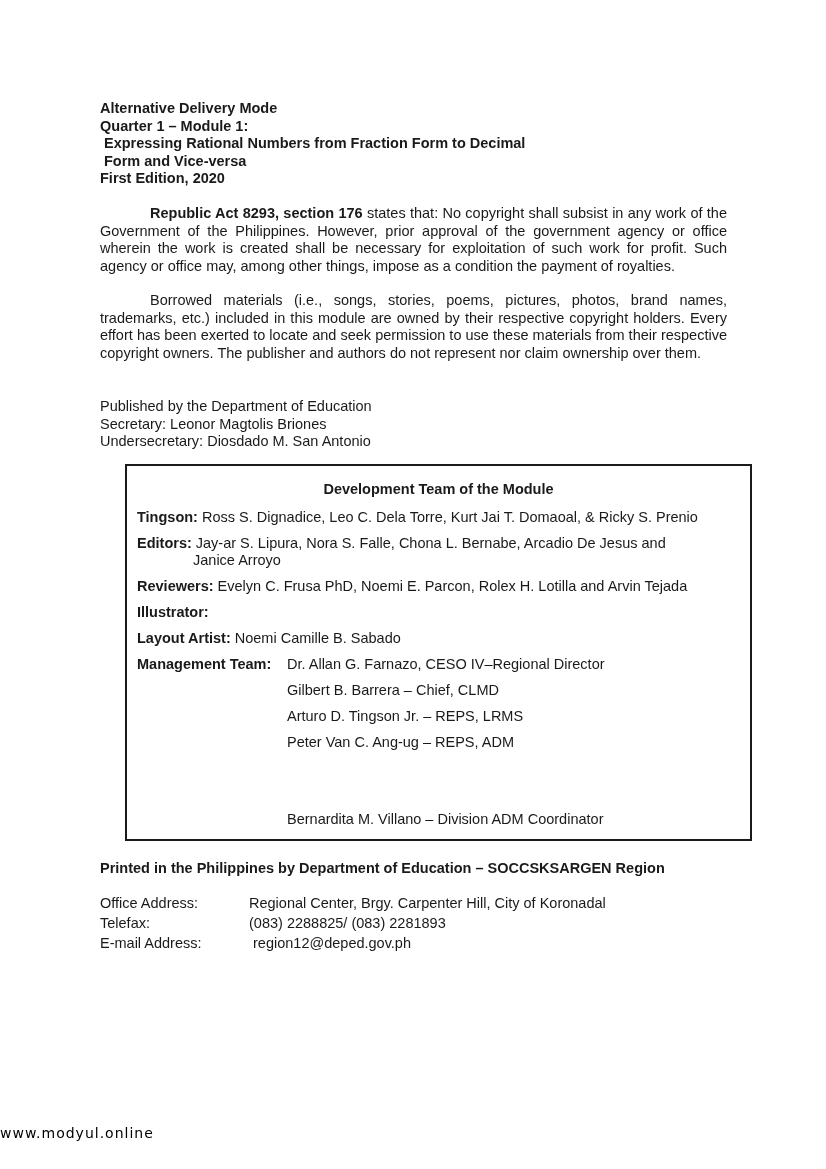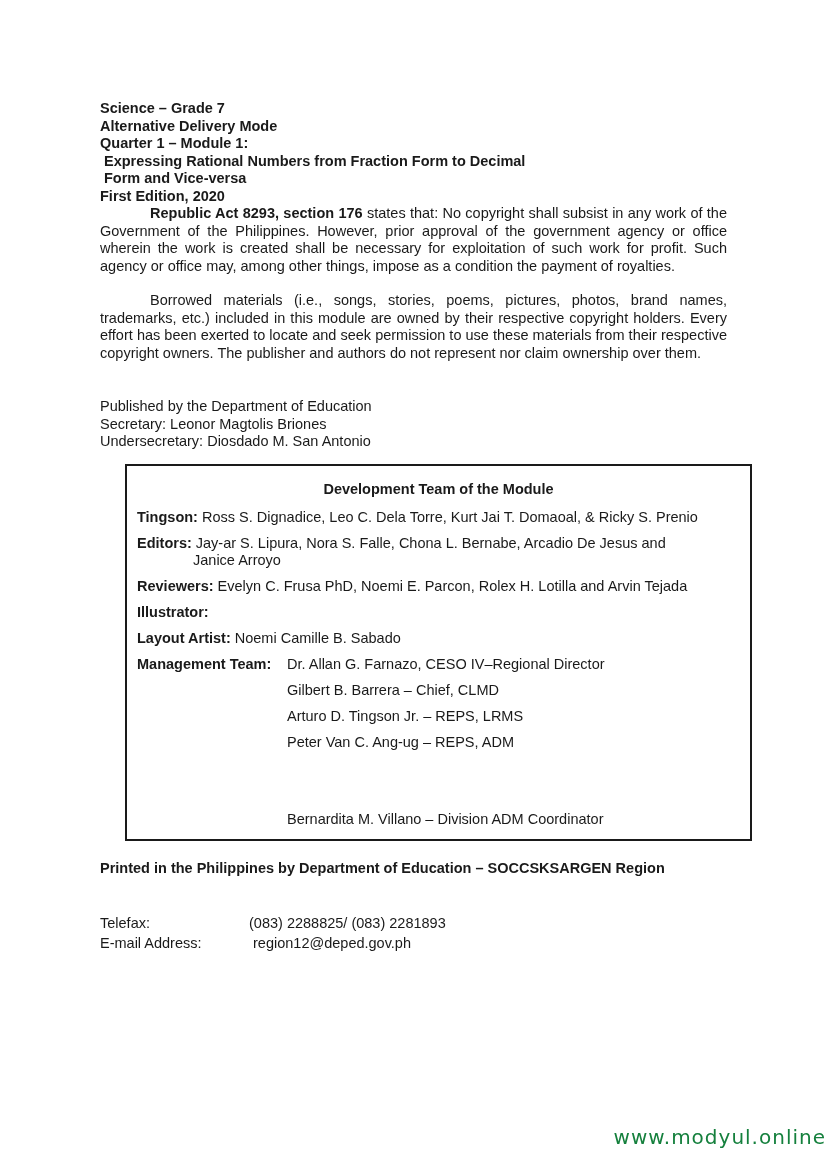--- a/index.html
+++ b/index.html
@@ -86,34 +86,33 @@
       left: 0;
       display: flex;
       line-height: 17.5px;
     }
     .contact-row .c-label { width: 149px; }
     .watermark {
       position: absolute;
       top: 1125px;
       left: 0;
       width: 826px;
-      text-align: right;
-      color: #15803d;
-      font-size: 20px;
+      text-align: left;
+      color: #000000;
+      font-size: 14px;
       letter-spacing: 1px;
       font-family: "DejaVu Sans", sans-serif;
     }
   </style>
 </head>
 <body>
 
 <div class="page">
 
   <div class="title-block">
-    <span class="row">Science – Grade 7</span>
     <span class="row">Alternative Delivery Mode</span>
     <div class="module-row">
       <span class="label">Quarter 1 – Module 1:</span>
       <span class="value">
         <span style="display:block">Expressing Rational Numbers from Fraction Form to Decimal</span>
         <span style="display:block">Form and Vice-versa</span>
       </span>
     </div>
     <span class="row">First Edition, 2020</span>
   </div>
@@ -158,20 +157,24 @@
 
     <div class="mgmt-item" style="top:190px">Dr. Allan G. Farnazo, CESO IV–Regional Director</div>
     <div class="mgmt-item" style="top:216px">Gilbert B. Barrera – Chief, CLMD</div>
     <div class="mgmt-item" style="top:242px">Arturo D. Tingson Jr. – REPS, LRMS</div>
     <div class="mgmt-item" style="top:268px">Peter Van C. Ang-ug – REPS, ADM</div>
     <div class="mgmt-item" style="top:345px">Bernardita M. Villano – Division ADM Coordinator</div>
   </div>
 
   <div id="printed-line">Printed in the Philippines by Department of Education – SOCCSKSARGEN Region</div>
 
+  <div class="contact-row" style="top:795px">
+    <span class="c-label">Office Address:</span>
+    <span>Regional Center, Brgy. Carpenter Hill, City of Koronadal</span>
+  </div>
   <div class="contact-row" style="top:815px">
     <span class="c-label">Telefax:</span>
     <span>(083) 2288825/ (083) 2281893</span>
   </div>
   <div class="contact-row" style="top:835px">
     <span class="c-label">E-mail Address:</span>
     <span style="white-space:pre"> region12@deped.gov.ph</span>
   </div>
 
 </div>

